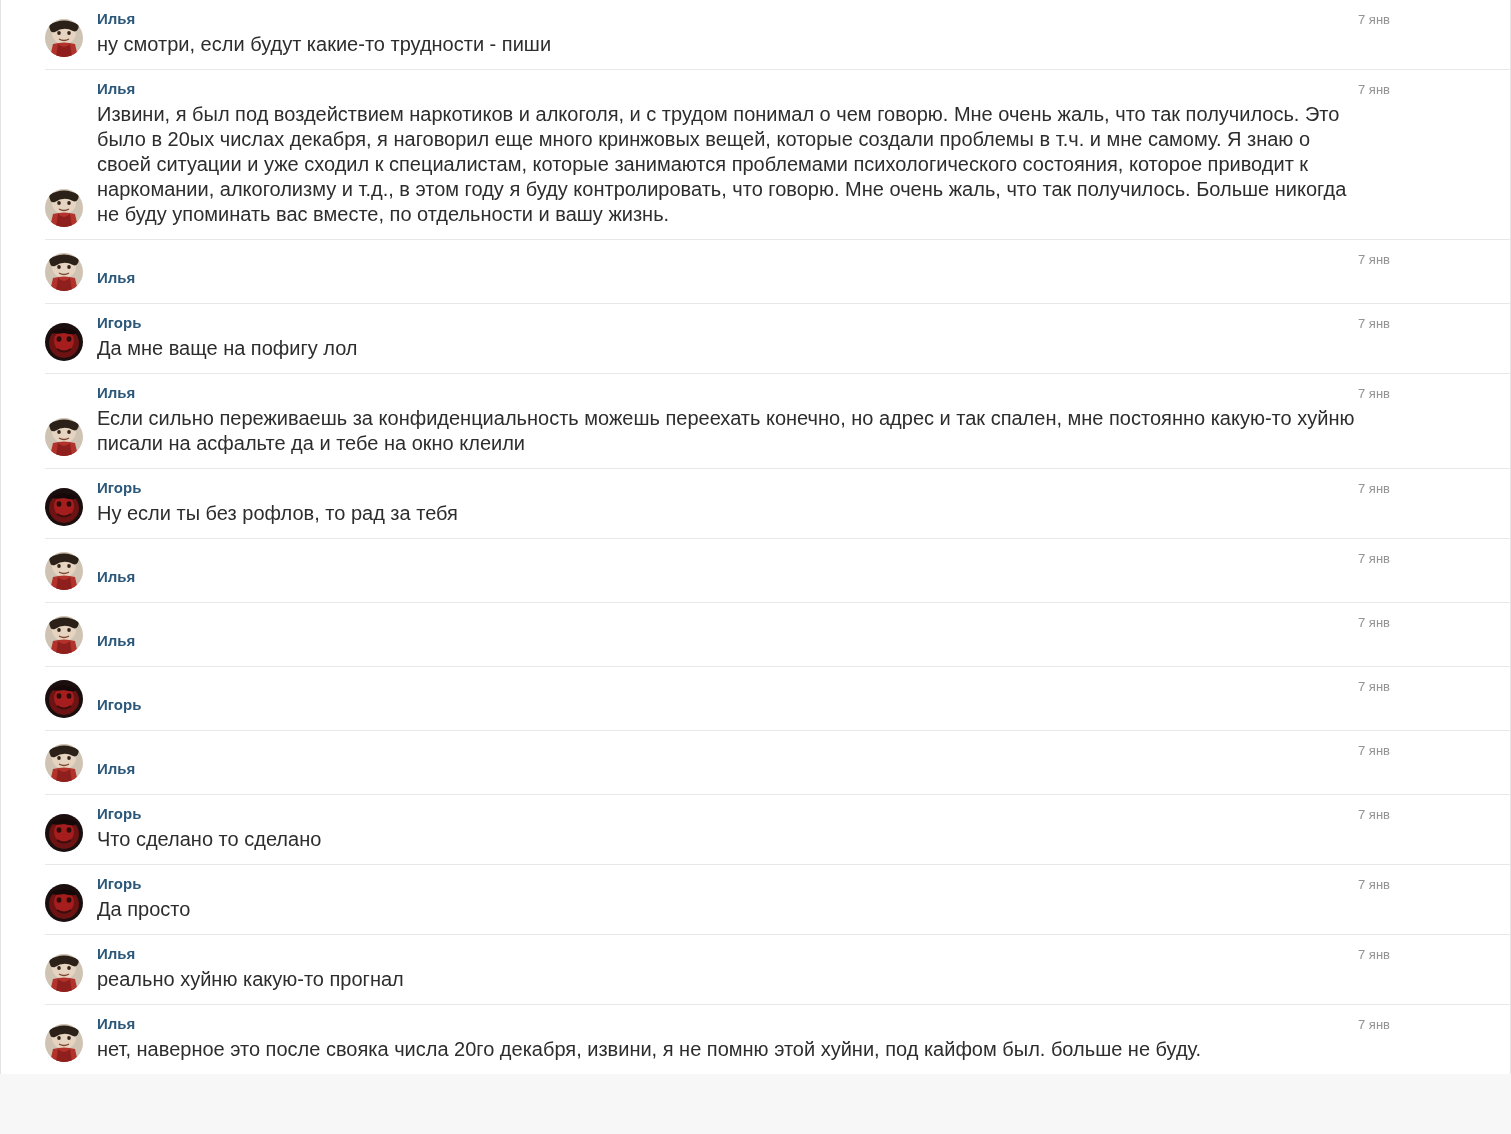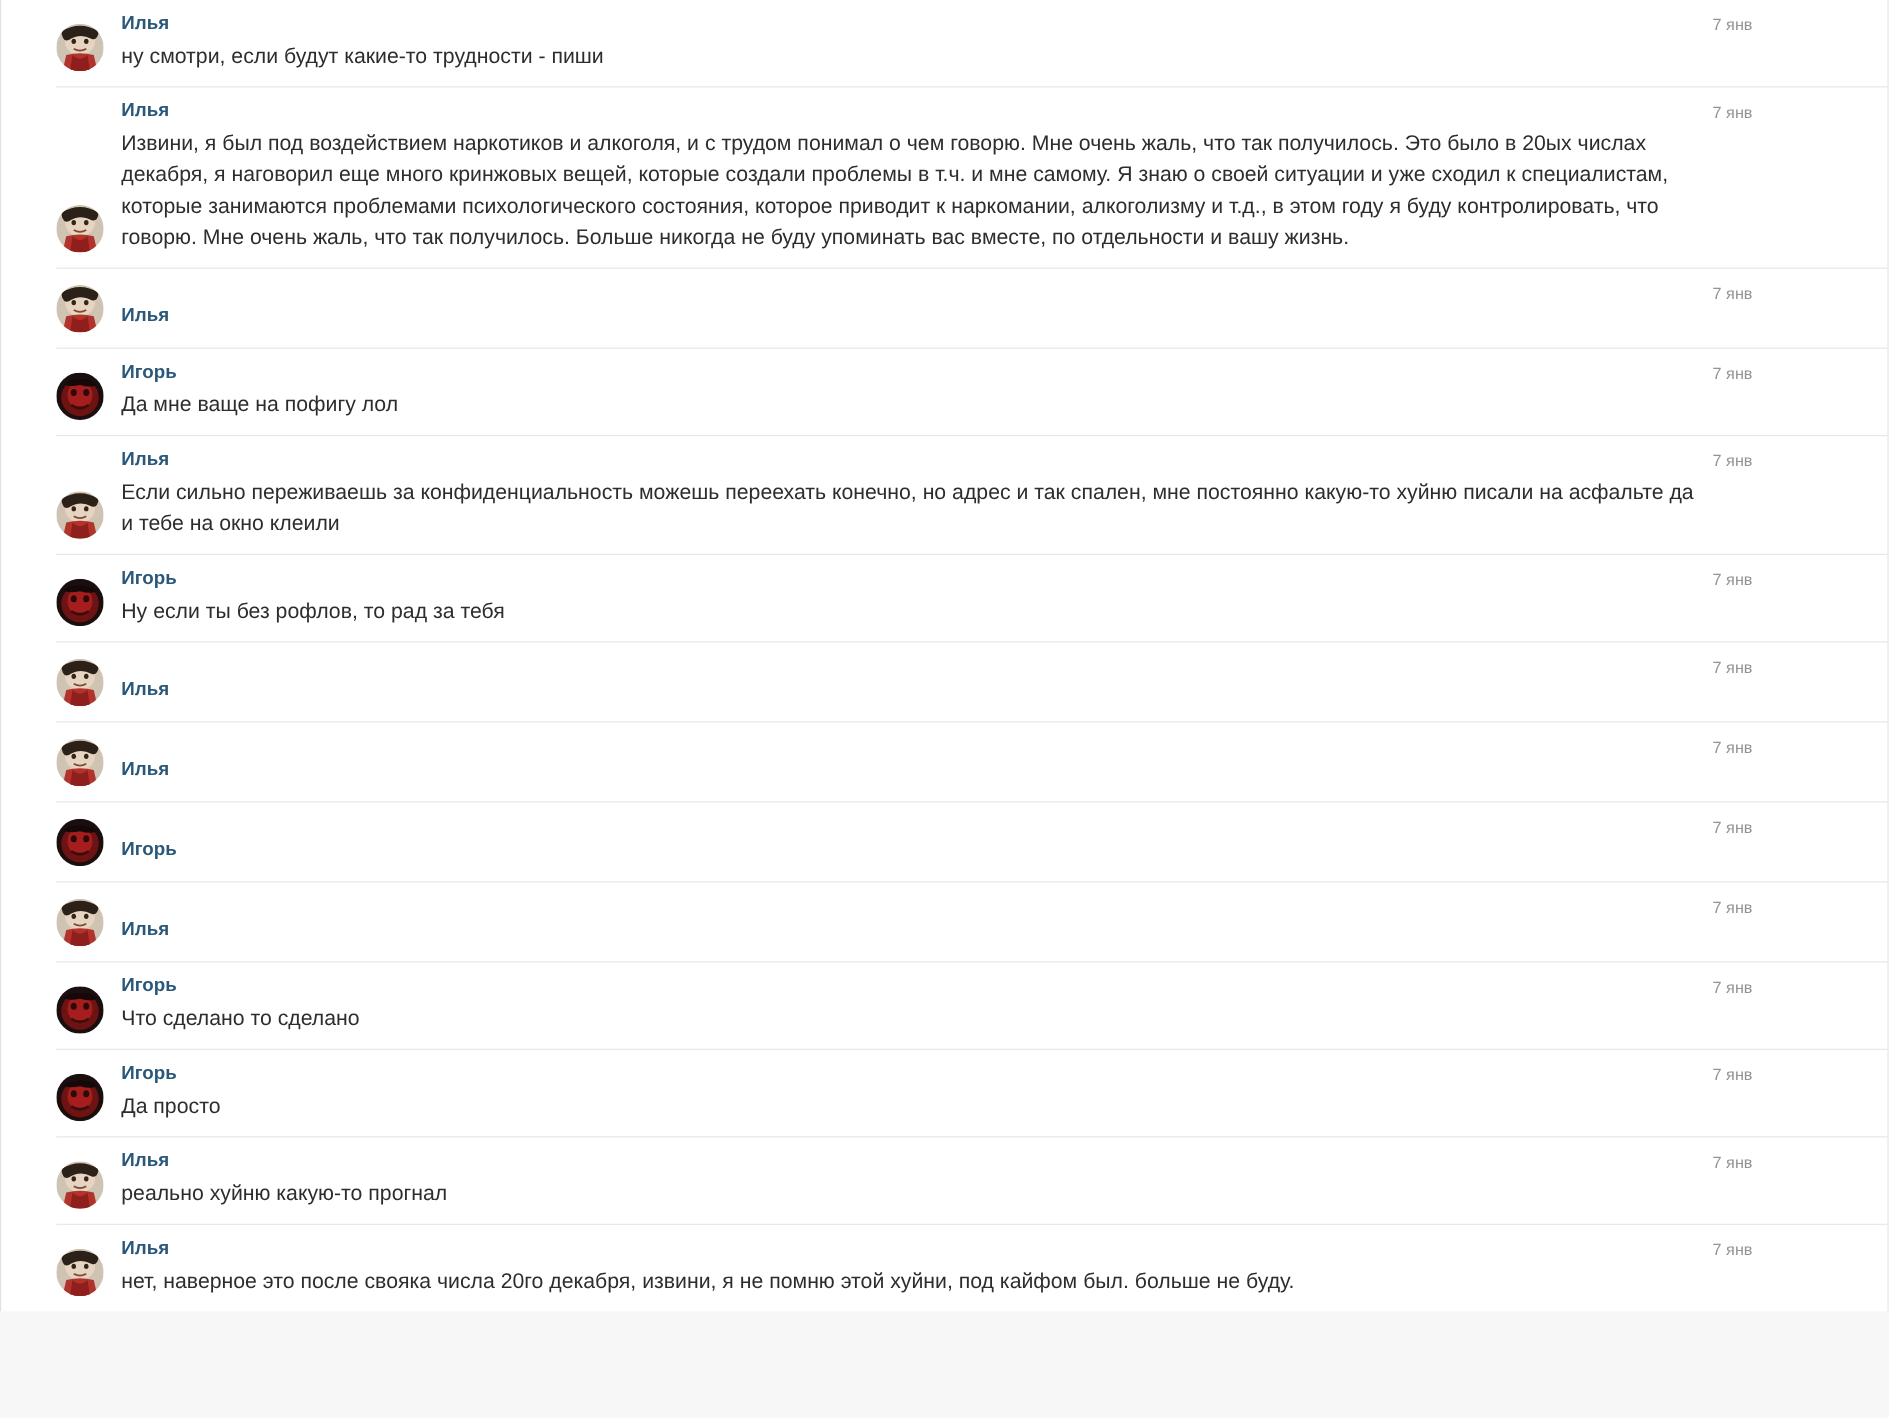--- a/index.html
+++ b/index.html
@@ -50,29 +50,29 @@
     padding-right: 150px;
   }
   .author {
     font-size: 15px;
     font-weight: bold;
     color: #2b587a;
     line-height: 18px;
     margin-bottom: 4px;
   }
   .text {
-    font-size: 17px;
+    font-size: 20px;
     line-height: 25px;
     color: #2d2d2d;
     white-space: pre-wrap;
     word-wrap: break-word;
   }
   .date {
     position: absolute;
-    right: 108px;
+    right: 120px;
     top: 12px;
     font-size: 13px;
     color: #939393;
     white-space: nowrap;
   }
 </style>
 </head>
 <body>
 
 <div class="chat">

